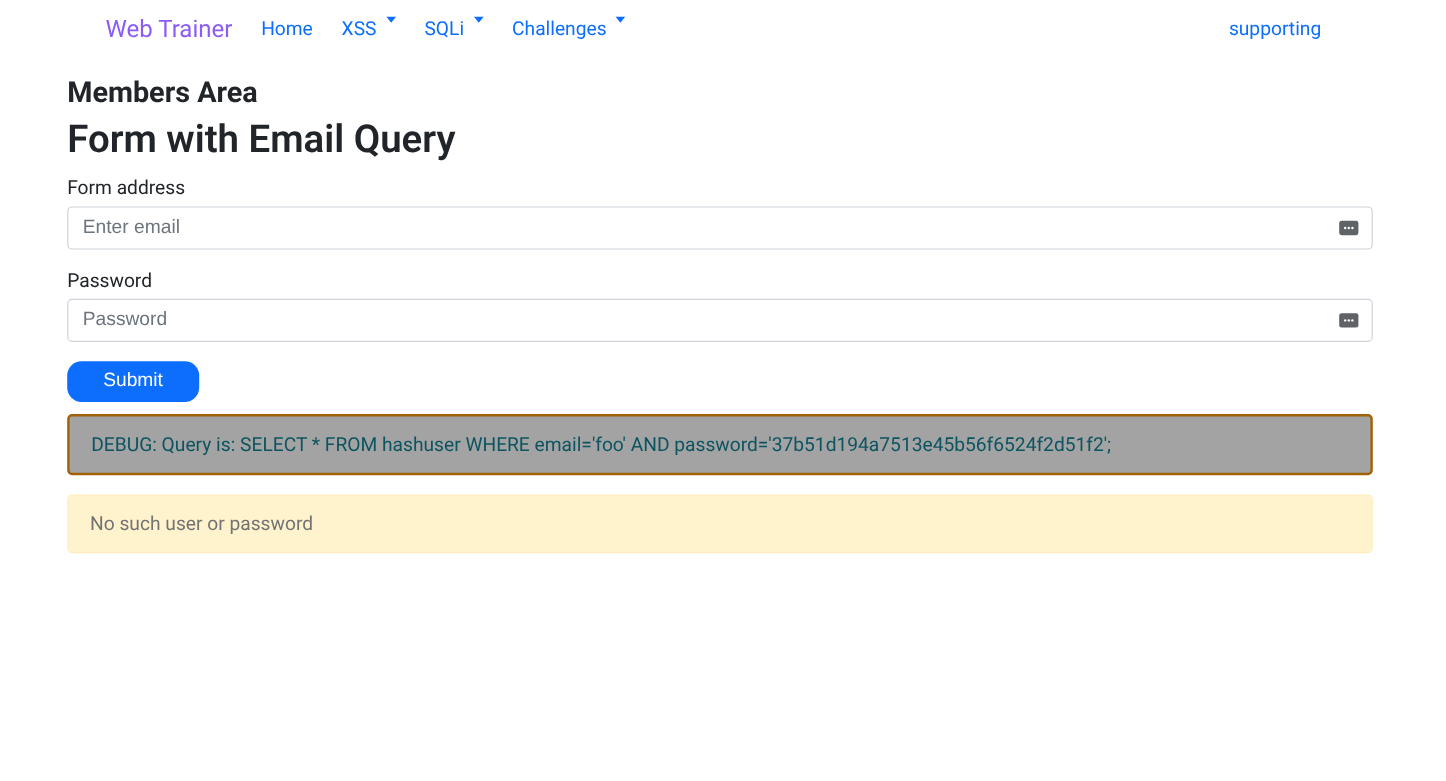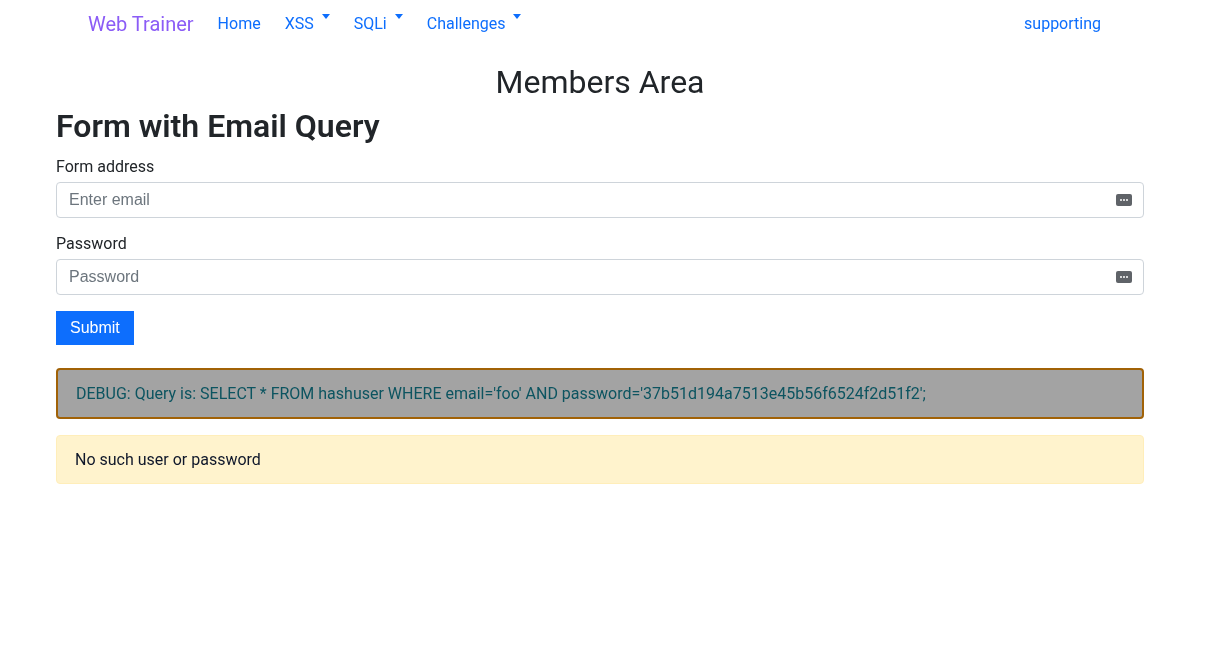--- a/index.html
+++ b/index.html
@@ -5,34 +5,34 @@
   * { box-sizing: border-box; margin: 0; padding: 0; }
   body { font-family: -apple-system, BlinkMacSystemFont, "Segoe UI", Roboto, "Helvetica Neue", Arial, sans-serif; color: #212529; background: #fff; }
   .navbar { display: flex; align-items: center; padding: 8px 16px; margin-left: 72px; margin-right: 72px; }
   .navbar-brand { font-size: 20px; color: #8b5cf6; text-decoration: none; margin-right: 16px; cursor: pointer; }
   .nav { display: flex; align-items: center; list-style: none; flex: 1; }
   .nav-item { margin-right: 8px; }
   .nav-link { color: #0d6efd; text-decoration: none; font-size: 16px; padding: 6px 8px; cursor: pointer; display: flex; align-items: flex-start; gap: 4px; }
   .nav-right { margin-left: auto; }
   .caret { width: 0; height: 0; border-left: 4px solid transparent; border-right: 4px solid transparent; border-top: 5px solid #0d6efd; display: inline-block; margin-left: 4px; }
   .container { padding: 0 56px; max-width: 1200px; }
-  h2.title1 { font-size: 32px; font-weight: 400; margin-top: 16px; margin-bottom: 6px; text-align: center; }
+  h2.title1 { font-size: 24px; font-weight: 700; margin-top: 16px; margin-bottom: 6px; }
   h2.title2 { font-size: 32px; font-weight: 600; margin-bottom: 12px; }
   .form-group { margin-bottom: 16px; }
   label { display: block; margin-bottom: 6px; font-size: 16px; }
   .form-control { width: 100%; padding: 8px 12px; font-size: 16px; border: 1px solid #ced4da; border-radius: 4px; background: #fff; color: #3b82f6; position: relative; }
   .form-control::placeholder { color: #6c757d; }
   .input-wrap { position: relative; }
   .pw-dots { position: absolute; right: 12px; top: 50%; transform: translateY(-50%); width: 16px; height: 12px; background: #5f6368; border-radius: 2px; display: flex; align-items: center; justify-content: center; gap: 1px; padding: 0 2px; }
   .pw-dots span { width: 2px; height: 2px; background: #fff; border-radius: 50%; }
-  .btn-primary { background: #0d6efd; color: #fff; border: none; padding: 8px 14px; font-size: 16px; border-radius: 0; cursor: pointer; margin-bottom: 23px; }
+  .btn-primary { background: #0d6efd; color: #fff; border: none; padding: 8px 30px; font-size: 16px; border-radius: 12px; cursor: pointer; margin-bottom: 10px; }
   .note { font-size: 16px; margin-bottom: 16px; }
   .alert { padding: 14px 18px; border-radius: 4px; margin-bottom: 16px; font-size: 16px; }
   .alert-info { background: #a3a3a3; color: #0c5460; border: 2px solid #a16207; }
-  .alert-warning { background: #fff3cd; color: #0f172a; border: 1px solid #ffeeba; }
+  .alert-warning { background: #fff3cd; color: #737373; border: 1px solid #ffeeba; }
 </style>
 </head>
 <body>
 
 <nav class="navbar">
   <a class="navbar-brand">Web Trainer</a>
   <ul class="nav">
     <li class="nav-item">
         <a class="nav-link">
           <span>Home</span>

